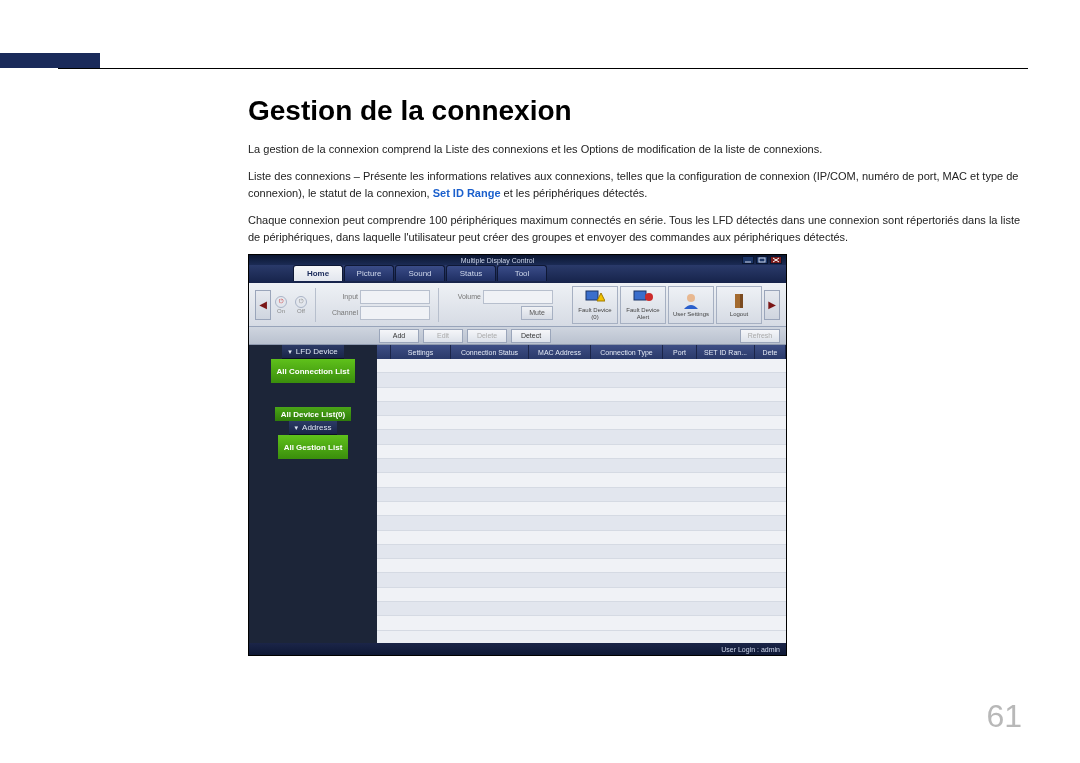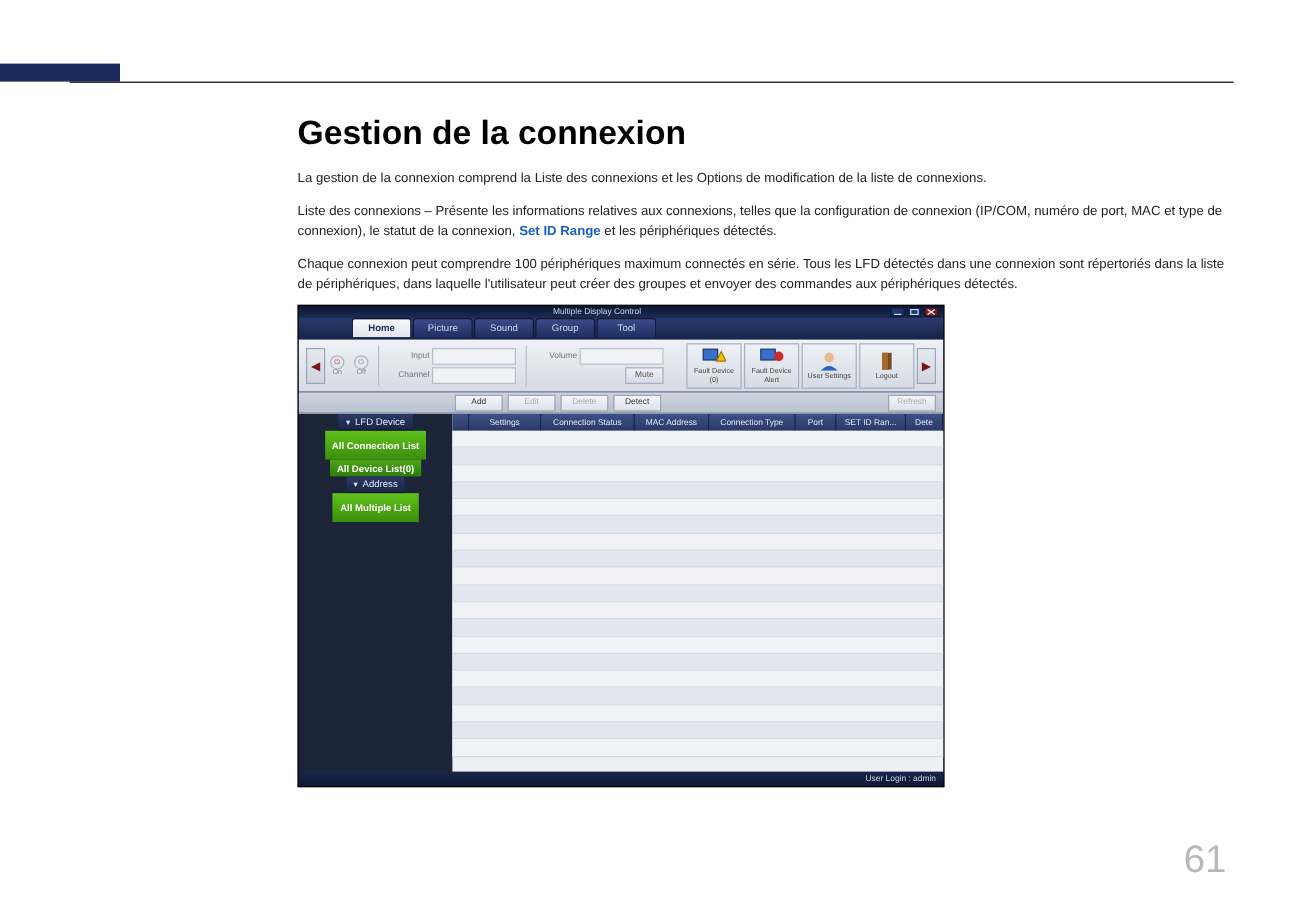--- a/index.html
+++ b/index.html
@@ -33,21 +33,21 @@
   .rib-icon .glyph{width:20px;height:18px;display:flex;align-items:center;justify-content:center;margin-bottom:1px;}
   .toolbar-row{height:18px; background: linear-gradient(#cfd5df,#b9c1cf); display:flex; align-items:center; padding:0 6px 0 130px; gap:4px; border-bottom:1px solid #8e99ae; position:relative;}
   .toolbar-btn{height:14px; min-width:40px; background: linear-gradient(#f5f6f9,#dde2ea); border:1px solid #9aa5ba; font-size:7px; color:#333; display:flex; align-items:center; justify-content:center; padding:0 6px;}
   .toolbar-btn.dim{color:#aaa;}
   .toolbar-btn.refresh{margin-left:auto;}
   .workspace{display:flex; height: calc(100% - 10px - 18px - 44px - 18px - 12px);}
   .sidebar {width:128px; background:#1c2538; color:#dfe6f3; display:flex; flex-direction:column;align-items:center;}
   .sb-header{height:14px; background: linear-gradient(#2b3a66,#1a2548); font-size:8px; display:flex; align-items:center; padding:0 6px; border-bottom:1px solid #0c1325;}
   .sb-header .disc{margin-right:4px; font-size:7px;}
   .sb-green{height:24px; background: linear-gradient(#5fc11b,#3a8e0c); font-size:8px; font-weight:700; color:#fff; display:flex; align-items:center; padding:12px 6px;}
-  .sb-green2{height:14px; background: linear-gradient(#4aa617,#2f7c0a); font-size:8px; font-weight:700; color:#fff; display:flex; align-items:center; padding:0 6px;}
+  .sb-green2{height:14px; background: linear-gradient(#4aa617,#2f7c0a); font-size:8px; font-weight:700; color:#fff; display:flex; align-items:center; padding:0 6px;margin-top:24px;}
   .sb-body{flex:1; background:#e9ecf1; padding:6px;}
   .sb-grp{font-size:8px; color:#444; display:flex; align-items:center; justify-content:space-between;}
   .sb-grp .ed{font-size:7px; color:#2a5fcc; background:#fff; border:1px solid #aab4c7; padding:0 4px; height:12px; display:flex; align-items:center;}
   .grid{flex:1; display:flex; flex-direction:column; background:#eceff4;}
   .grid-hdr{height:14px; background: linear-gradient(#3e4f85,#2a3a6a); display:flex; color:#e3e9f5; font-size:7px;}
   .gh{display:flex; align-items:center; justify-content:center; border-right:1px solid #1b2548; padding:0 3px; white-space:nowrap; overflow:hidden;}
   .grid-body{flex:1;}
   .grid-row{height:14.3px; border-bottom:1px solid #d5dae3;}
   .grid-row:nth-child(even){background:#e2e6ee;}
   .grid-row:nth-child(odd){background:#f0f2f6;}
@@ -99,21 +99,21 @@
             <line x1="7" y1="1" x2="1" y2="5" stroke="#fff" stroke-width="1"></line>
           </svg>
         </div>
     </div>
   </div>
 
   <div class="tabs-row">
     <div class="tab active">Home</div>
     <div class="tab">Picture</div>
     <div class="tab">Sound</div>
-    <div class="tab">Group</div>
+    <div class="tab">Status</div>
     <div class="tab">Tool</div>
   </div>
 
   <div class="ribbon">
     <div class="rib-nav">◀</div>
     <div class="pwr">
         <div class="pwr-circ" style="color:#c33">⏻</div>
         <span>On</span>
       </div>
     <div class="pwr">
@@ -195,21 +195,21 @@
       <div class="sb-header">
           <span class="disc">▾</span>
           <span>LFD Device</span>
         </div>
       <div class="sb-green">All Connection List</div>
       <div class="sb-green2">All Device List(0)</div>
       <div class="sb-header">
           <span class="disc">▾</span>
           <span>Address</span>
         </div>
-      <div class="sb-green">All Multiple List</div>
+      <div class="sb-green">All Gestion List</div>
     </div>
 
     <div class="grid">
       <div class="grid-hdr">
         <div class="gh" style="width:14px"></div>
         <div class="gh" style="width:60px">Settings</div>
         <div class="gh" style="width:78px">Connection Status</div>
         <div class="gh" style="width:62px">MAC Address</div>
         <div class="gh" style="width:72px">Connection Type</div>
         <div class="gh" style="width:34px">Port</div>

